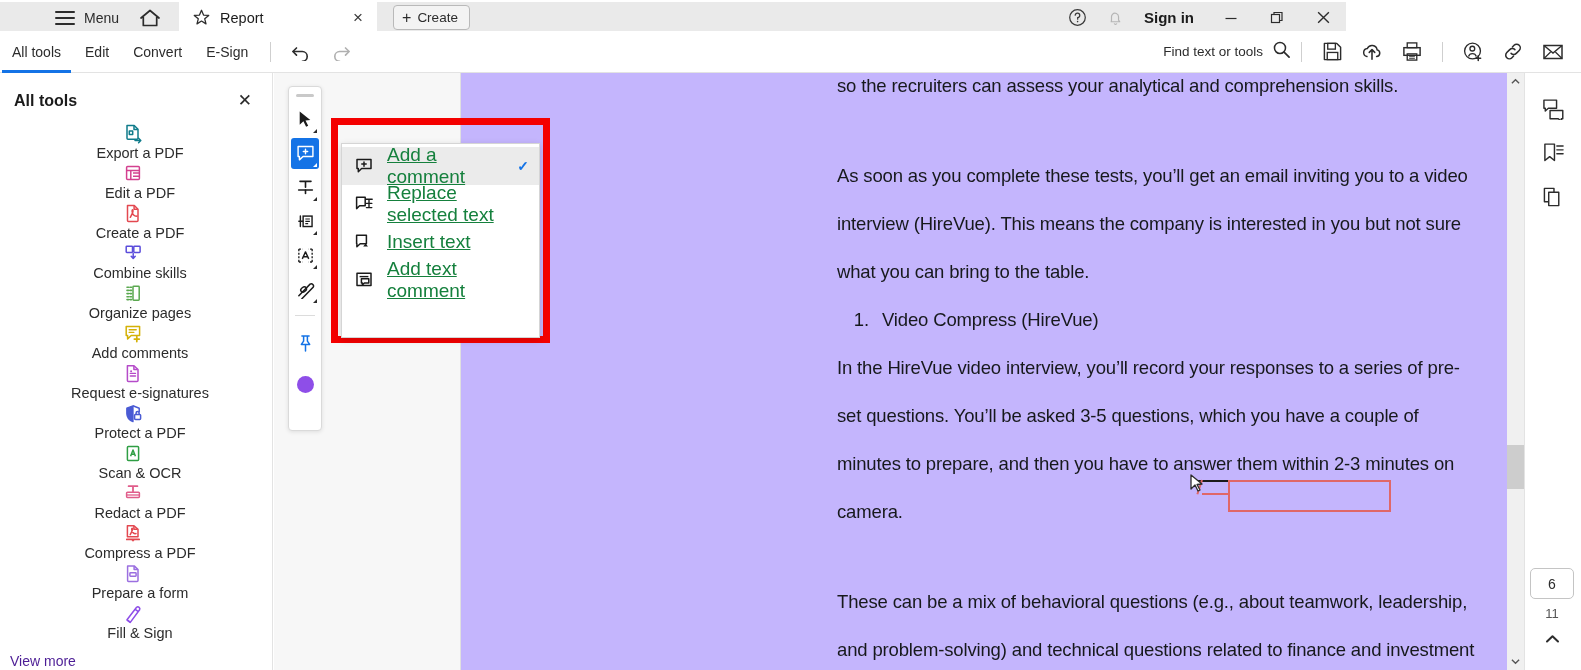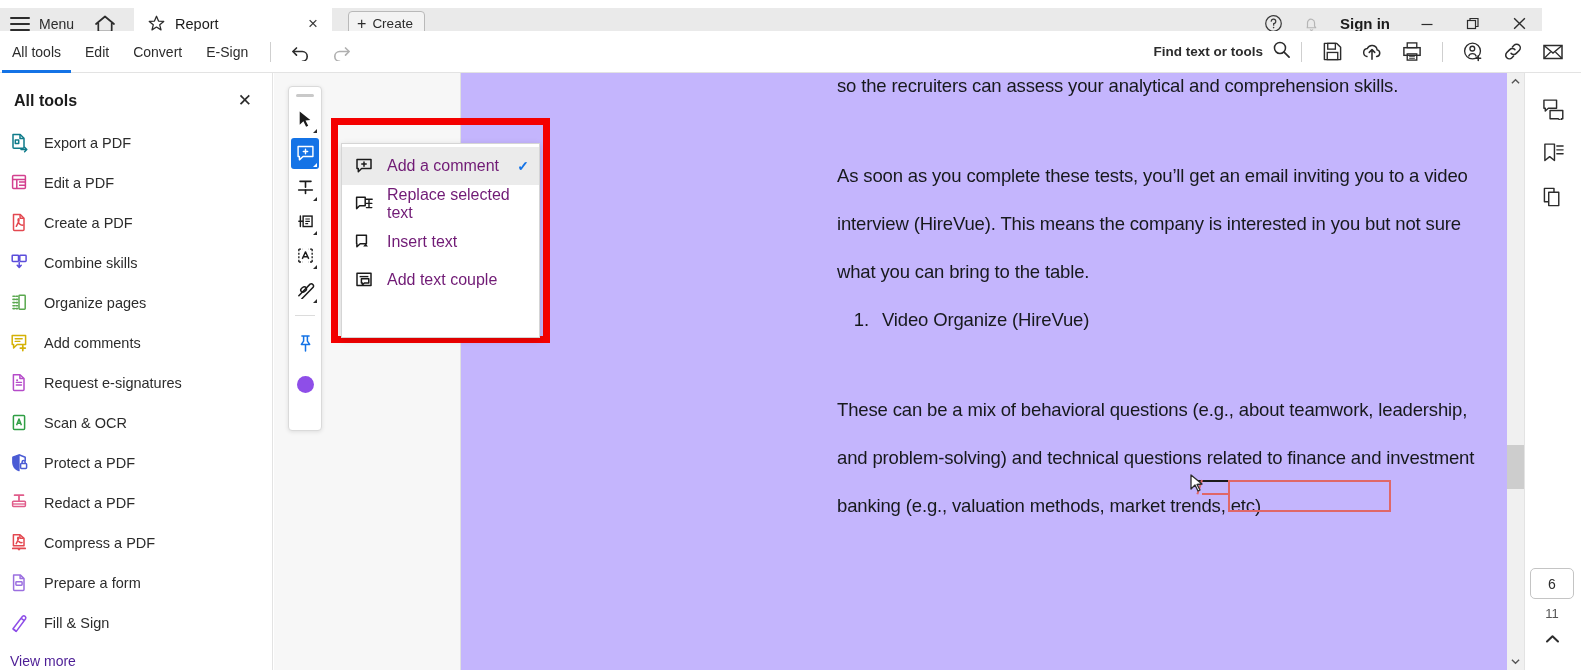--- a/index.html
+++ b/index.html
@@ -6,22 +6,22 @@
   html, body {
     width: 1581px; height: 670px;
     font-family: "Liberation Sans", sans-serif;
     background: #ffffff;
     overflow: hidden;
   }
   .app { position: relative; width: 1581px; height: 670px; }
 
   
   .titlebar {
-    position: absolute; left: 0; top: 8px; width: 1542px; height: 31px;
-    background: #eaeaea; display: flex; align-items: center;
+    position: absolute; left: 0; top: 2px; width: 1346px; height: 31px;
+    background: #eaeaea; display: flex; align-items: center; padding-left: 45px;
   }
   .hamburger { width: 20px; height: 14px; display: flex; flex-direction: column;
     justify-content: space-between; margin-left: 10px; }
   .hamburger i { display: block; height: 2px; background: #2c2c2c; border-radius: 1px; }
   .menu-label { font-size: 14px; color: #2c2c2c; margin-left: 9px; }
   .home-icon { margin-left: 20px; display: flex; align-items: center; }
   .tab {
     margin-left: 18px; height: 31px; background: #ffffff;
     display: flex; align-items: center; padding: 0 10px 0 14px;
     min-width: 198px; position: relative;
@@ -51,34 +51,34 @@
   }
   .mb-item { font-size: 14px; color: #2c2c2c; padding: 0 12px; height: 42px;
     display: flex; align-items: center; cursor: pointer; position: relative; }
   .mb-item.active::after {
     content: ''; position: absolute; left: 2px; right: 2px; bottom: 0;
     height: 2.5px; background: #1473e6;
   }
   .mb-sep { width: 1px; height: 20px; background: #cfcfcf; margin: 0 10px; }
   .mb-right { margin-left: auto; display: flex; align-items: center; }
   .findbox { display: flex; align-items: center; gap: 9px; cursor: pointer; }
-  .find-label { font-size: 13.5px; color: #2c2c2c; font-weight: bold; }
+  .find-label { font-size: 13.5px; color: #2c2c2c; }
   .mb-icon { width: 40px; height: 42px; display: flex; align-items: center;
     justify-content: center; cursor: pointer; }
 
   
   .leftpanel {
     position: absolute; left: 0; top: 73px; width: 273px; height: 597px;
     background: #ffffff; border-right: 1px solid #e3e3e3; overflow: hidden;
   }
   .lp-header { display: flex; align-items: center; padding: 17px 16px 12px 14px; }
   .lp-title { font-size: 16px; font-weight: bold; color: #1b1b1b; }
   .lp-close { margin-left: auto; font-size: 17px; color: #2c2c2c; cursor: pointer;
     line-height: 1; padding: 2px 4px; }
-  .tool-row { display: flex; align-items: center; height: 40px; padding-left: 8px; cursor: pointer; }
+  .tool-row { display: flex; align-items: center; height: 40px; padding-left: 8px; cursor: pointer; flex-direction: column; }
   .tool-ic { width: 22px; height: 22px; display: flex; align-items: center;
     justify-content: center; margin-right: 14px; flex: none; }
   .tool-label { font-size: 14.5px; color: #2c2c2c; }
   .viewmore { font-size: 14px; color: #4c1d95; padding: 10px 0 0 10px; cursor: pointer; }
 
   
   .annot-bar {
     position: absolute; left: 288px; top: 86px; width: 34px; height: 345px;
     background: #ffffff; border: 1px solid #dadada; border-radius: 4px;
     box-shadow: 0 1px 4px rgba(0,0,0,.10);
@@ -101,21 +101,21 @@
   }
   .dropdown {
     position: absolute; left: 341px; top: 143px; width: 199px; height: 195px;
     background: #ffffff; border: 1px solid #d5d5d5;
     box-shadow: 0 2px 7px rgba(0,0,0,.14); z-index: 41; padding: 3px 0;
   }
   .dd-item { height: 38px; display: flex; align-items: center; padding: 0 10px 0 12px; cursor: pointer; }
   .dd-item.sel { background: #ebebeb; }
   .dd-ic { width: 20px; height: 20px; margin-right: 13px; display: flex;
     align-items: center; justify-content: center; flex: none; }
-  .dd-label { font-size: 16px; color: #701a75; }
+  .dd-label { font-size: 19px; color: #15803d; text-decoration: underline; }
   .dd-check { margin-left: auto; color: #1473e6; font-size: 14px; font-weight: bold; }
 
   
   .docarea {
     position: absolute; left: 274px; top: 73px; width: 1233px; height: 597px;
     background: #f7f7f7; overflow: hidden;
   }
   .page {
     position: absolute; left: 186px; top: 0; width: 1047px; height: 597px;
     background: #c4b5fd; border-left: 1px solid #e0e0e0;
@@ -383,36 +383,36 @@
               <path d="M9.9 2v3.5h3.6" fill="none" stroke="#b54bc9" stroke-width="1.5" stroke-linejoin="round"></path>
               <path d="M6.3 9.4h5.2M6.3 12h5.2" stroke="#b54bc9" stroke-width="1.4" stroke-linecap="round"></path>
               <circle cx="7.1" cy="7.2" r="1" fill="#b54bc9"></circle>
             </svg>
           </span>
           <span class="tool-label">Request e-signatures</span>
         </div>
         <div class="tool-row">
           <span class="tool-ic">
             <svg width="20" height="20" viewBox="0 0 18 20">
-              <rect x="3.4" y="2.4" width="11.2" height="14" rx="1" fill="none" stroke="#2f9e44" stroke-width="1.5" stroke-linejoin="round"></rect>
-              <path d="M6.6 12.3 L9 5.9 L11.4 12.3 M7.5 10.2h3" fill="none" stroke="#2f9e44" stroke-width="1.5" stroke-linejoin="round"></path>
-            </svg>
-          </span>
-          <span class="tool-label">Scan &amp; OCR</span>
-        </div>
-        <div class="tool-row">
-          <span class="tool-ic">
-            <svg width="20" height="20" viewBox="0 0 18 20">
               <path d="M9 1.8 2.8 4.2v5.2c0 4.2 2.7 6.8 6.2 8.3V1.8Z" fill="#4a5bd4" stroke="#4a5bd4" stroke-width="1.3" stroke-linejoin="round"></path>
               <path d="M9 1.8l6.2 2.4v4" fill="none" stroke="#4a5bd4" stroke-width="1.5" stroke-linejoin="round"></path>
               <rect x="10.6" y="10.4" width="6" height="5" rx=".9" fill="none" stroke="#4a5bd4" stroke-width="1.5" stroke-linejoin="round"></rect>
               <path d="M12.1 10.4V9a1.5 1.5 0 0 1 3 0v1.4" fill="none" stroke="#4a5bd4" stroke-width="1.5" stroke-linejoin="round"></path>
             </svg>
           </span>
           <span class="tool-label">Protect a PDF</span>
+        </div>
+        <div class="tool-row">
+          <span class="tool-ic">
+            <svg width="20" height="20" viewBox="0 0 18 20">
+              <rect x="3.4" y="2.4" width="11.2" height="14" rx="1" fill="none" stroke="#2f9e44" stroke-width="1.5" stroke-linejoin="round"></rect>
+              <path d="M6.6 12.3 L9 5.9 L11.4 12.3 M7.5 10.2h3" fill="none" stroke="#2f9e44" stroke-width="1.5" stroke-linejoin="round"></path>
+            </svg>
+          </span>
+          <span class="tool-label">Scan &amp; OCR</span>
         </div>
         <div class="tool-row">
           <span class="tool-ic">
             <svg width="20" height="20" viewBox="0 0 18 20">
               <path d="M4.6 2.2h8.8M9 2.2v5" stroke="#e05c8a" stroke-width="1.8" stroke-linecap="round"></path>
               <rect x="2.6" y="8.2" width="12.8" height="5.2" rx=".9" fill="none" stroke="#e05c8a" stroke-width="1.5" stroke-linejoin="round"></rect>
               <path d="M2.6 11h12.8" stroke="#e05c8a" stroke-width="1.3"></path>
             </svg>
           </span>
           <span class="tool-label">Redact a PDF</span>
@@ -454,22 +454,23 @@
   </div>
 
   <div class="docarea">
     <div class="page">
       <div class="doc-inner" id="doc-inner" style="top: -11px; padding-left: 376px; padding-right: 32px; width: 1047px;">
           <div class="p">so the recruiters can assess your analytical and comprehension skills.</div>
           <div style="height: 42px;"></div>
           <div class="p">As soon as you complete these tests, you’ll get an email inviting you to a video interview (HireVue). This means the company is interested in you but not sure what you can bring to the table.</div>
           <div class="doc-li">
             <span class="num">1.</span>
-            <span>Video Organize (HireVue)</span>
+            <span>Video Compress (HireVue)</span>
           </div>
+          <div class="p">In the HireVue video interview, you’ll record your responses to a series of pre-set questions. You’ll be asked 3-5 questions, which you have a couple of minutes to prepare, and then you have to answer them within 2-3 minutes on camera.</div>
           <div style="height: 42px;"></div>
           <div class="p">These can be a mix of behavioral questions (e.g., about teamwork, leadership, and problem-solving) and technical questions related to finance and investment banking (e.g., valuation methods, market trends, etc).</div>
         </div>
 
       <div class="annot-strike"></div>
       <div class="annot-leader2"></div>
       <div class="annot-leader"></div>
       <div class="annot-rect"></div>
       <div class="annot-caret">
         <svg width="16" height="20" viewBox="0 0 16 20">
@@ -572,21 +573,21 @@
         <span class="dd-label">Insert text</span>
       </div>
       <div class="dd-item">
         <span class="dd-ic">
           <svg width="19" height="18" viewBox="0 0 19 18">
             <path d="M2 2.2h14v12.4H2Z" fill="none" stroke="#1b1b1b" stroke-width="1.5" stroke-linejoin="round"></path>
             <path d="M4.6 5.6h8.8" stroke="#1b1b1b" stroke-width="1.4"></path>
             <path d="M6.4 7.8h7.4v4.2H9.4l-2 1.9v-1.9H6.4Z" fill="#ffffff" stroke="#1b1b1b" stroke-width="1.5" stroke-linejoin="round"></path>
           </svg>
         </span>
-        <span class="dd-label">Add text couple</span>
+        <span class="dd-label">Add text comment</span>
       </div>
     </div>
 
   <div class="vscroll">
     <div class="vs-up">
       <svg width="9" height="7" viewBox="0 0 10 7">
           <path d="M1 5.5 L5 1.5 L9 5.5" fill="none" stroke="#555" stroke-width="1.5"></path>
         </svg>
     </div>
     <div class="vs-thumb"></div>

